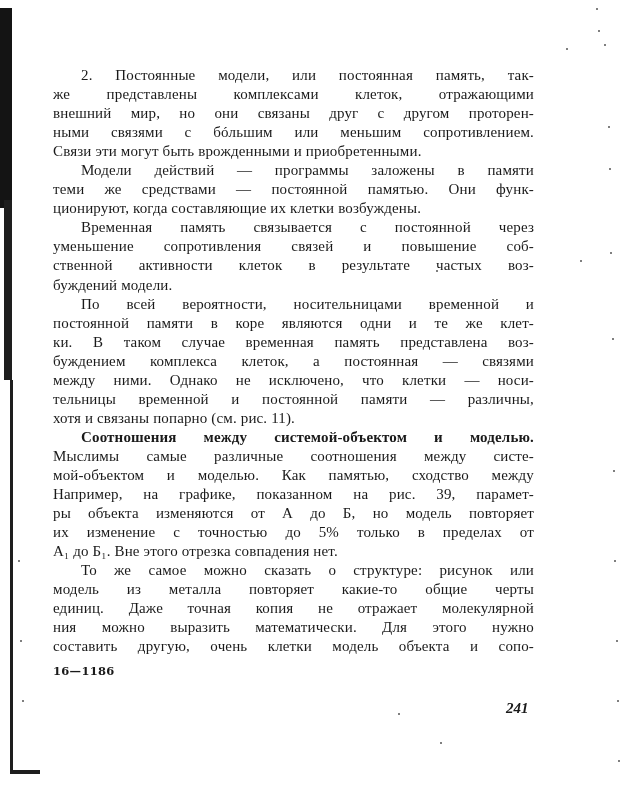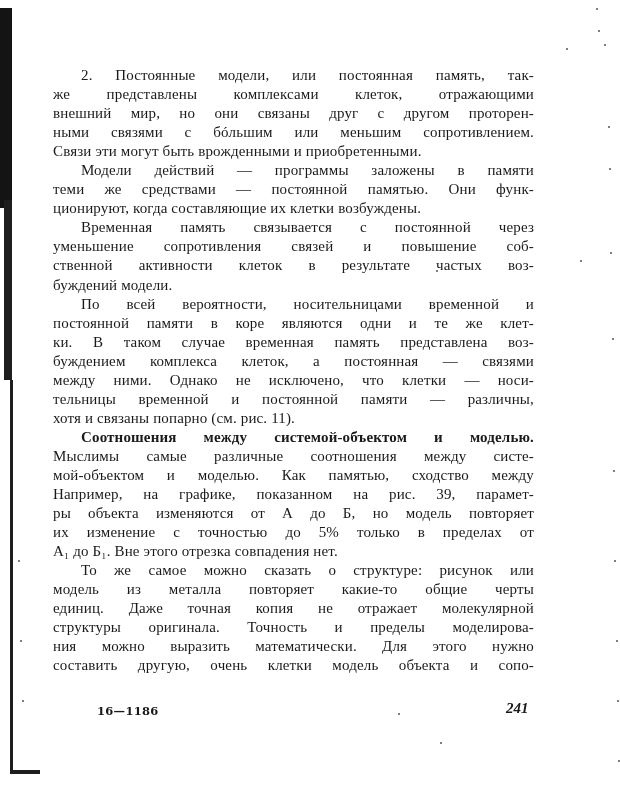--- a/index.html
+++ b/index.html
@@ -82,26 +82,25 @@
     }
     .indent {
       padding-left: 28px;
     }
     .bold {
       font-weight: bold;
     }
     .footer-left {
       position: absolute;
       left: 53px;
-      top: 704px;
+      top: 664px;
       font-size: 11.5px;
       font-weight: bold;
       font-family: "DejaVu Serif", serif;
       letter-spacing: 0.3px;
-      margin-left: 44px;
     }
     .footer-right {
       position: absolute;
       left: 506px;
       top: 700px;
       font-size: 15px;
       font-weight: bold;
       font-style: italic;
       font-family: Liberation Serif, serif;
     }
@@ -160,19 +159,18 @@
   <span class="line indent bold">Соотношения между системой-объектом и моделью.</span>
   <span class="line">Мыслимы самые различные соотношения между систе-</span>
   <span class="line">мой-объектом и моделью. Как памятью, сходство между</span>
   <span class="line">Например, на графике, показанном на рис. 39, парамет-</span>
   <span class="line">ры объекта изменяются от А до Б, но модель повторяет</span>
   <span class="line">их изменение с точностью до 5% только в пределах от</span>
   <span class="line last">А₁ до Б₁. Вне этого отрезка совпадения нет.</span>
   <span class="line indent">То же самое можно сказать о структуре: рисунок или</span>
   <span class="line">модель из металла повторяет какие-то общие черты</span>
   <span class="line">единиц. Даже точная копия не отражает молекулярной</span>
-  <span class="line">структуры оригинала. Точность и пределы моделирова-</span>
   <span class="line">ния можно выразить математически. Для этого нужно</span>
   <span class="line">составить другую, очень клетки модель объекта и сопо-</span>
 </div>
 
 <div class="footer-left">16—1186</div>
 <div class="footer-right">241</div>
 
 </body></html>

